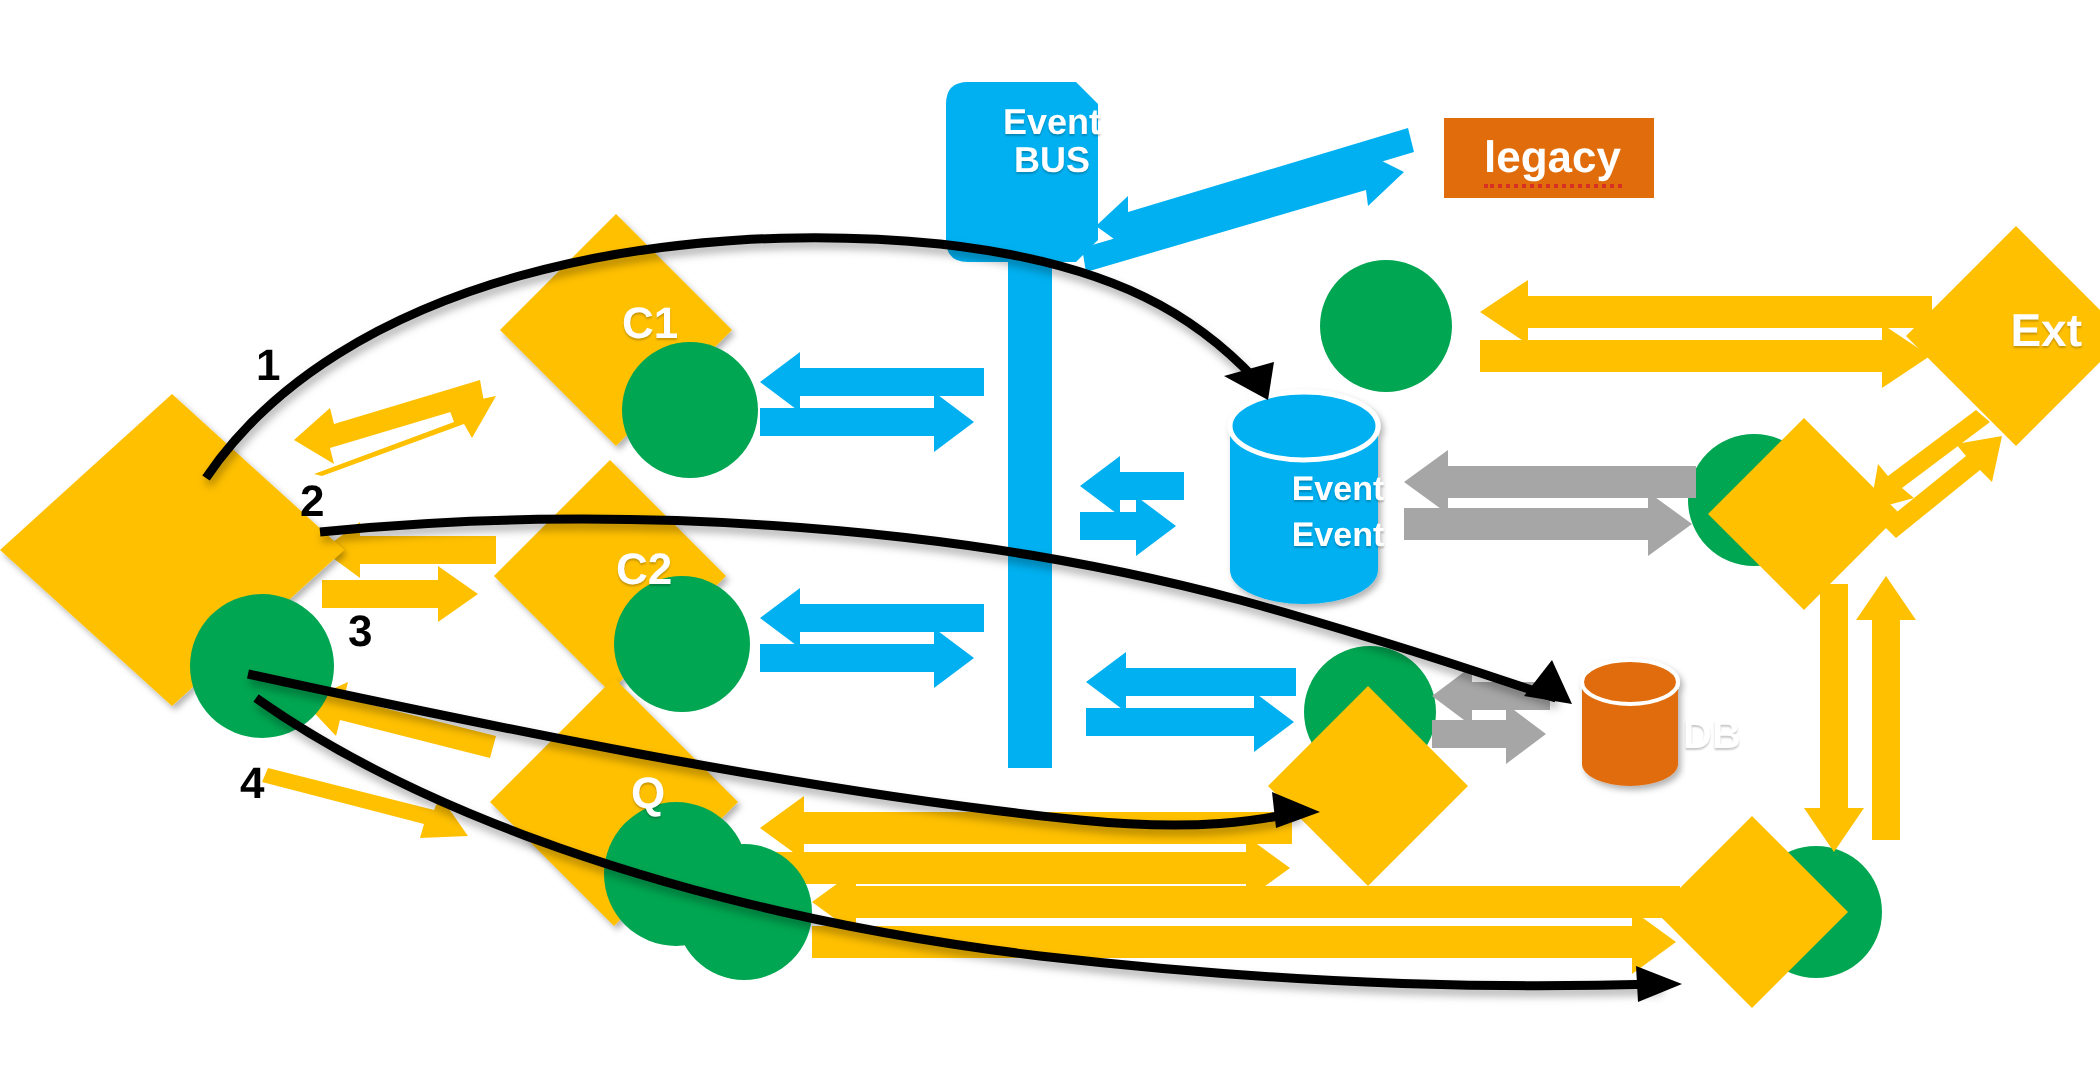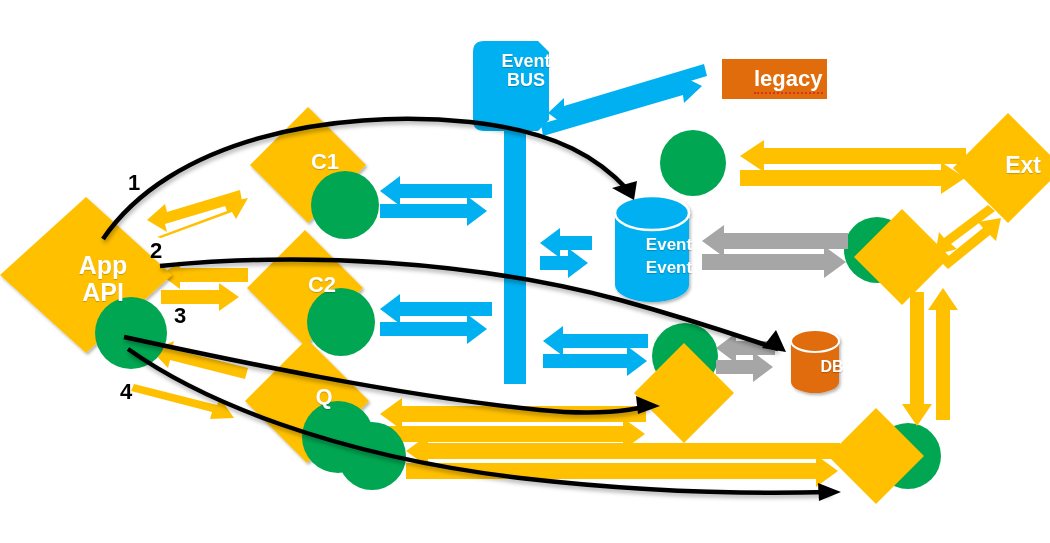--- a/index.html
+++ b/index.html
@@ -201,45 +201,41 @@
     </g>
     <g fill="#000000">
       <polygon points="634,200 612,188 637,181"></polygon>
       <polygon points="786,352 762,348 776,330"></polygon>
       <polygon points="660,406 636,396 638,414"></polygon>
       <polygon points="841,492 818,483 819,501"></polygon>
     </g>
 
   </svg>
 
-  <div class="nodelabel" style="left:26px;top:252px;width:120px;font-size:25px;">
-    <div>App</div>
-    <div>API</div>
-  </div>
 
   <div class="nodelabel" style="left:278px;top:150px;width:60px;font-size:22px;">C1</div>
 
   <div class="nodelabel" style="left:275px;top:273px;width:60px;font-size:22px;text-align:center;">C2</div>
 
   <div class="nodelabel" style="left:277px;top:385px;width:60px;font-size:22px;">Q</div>
 
   <div class="nodelabel" style="left:964px;top:153px;width:60px;font-size:23px;text-align:right;">Ext</div>
 
   <div class="nodelabel" style="left:473px;top:52px;width:72px;font-size:18px;">
     <div>Event</div>
     <div>BUS</div>
   </div>
 
   <div class="nodelabel" style="left:607px;top:234px;width:90px;font-size:17px;line-height:1.35;">
     <div>Event</div>
     <div>Event</div>
   </div>
 
-  <div class="nodelabel" style="left:790px;top:358px;width:50px;font-size:16px;">DB</div>
-
-  <div class="legacylabel" style="left:742px;top:66px;margin-left:12px;">legacy</div>
+  <div class="nodelabel" style="left:814px;top:358px;width:50px;font-size:20px;">DB</div>
+
+  <div class="legacylabel" style="left:742px;top:66px;">legacy</div>
 
   <div class="numlabel" style="left:128px;top:170px;">1</div>
   <div class="numlabel" style="left:150px;top:238px;">2</div>
   <div class="numlabel" style="left:174px;top:303px;">3</div>
   <div class="numlabel" style="left:120px;top:379px;">4</div>
 
 </div>
 
 </body></html>

